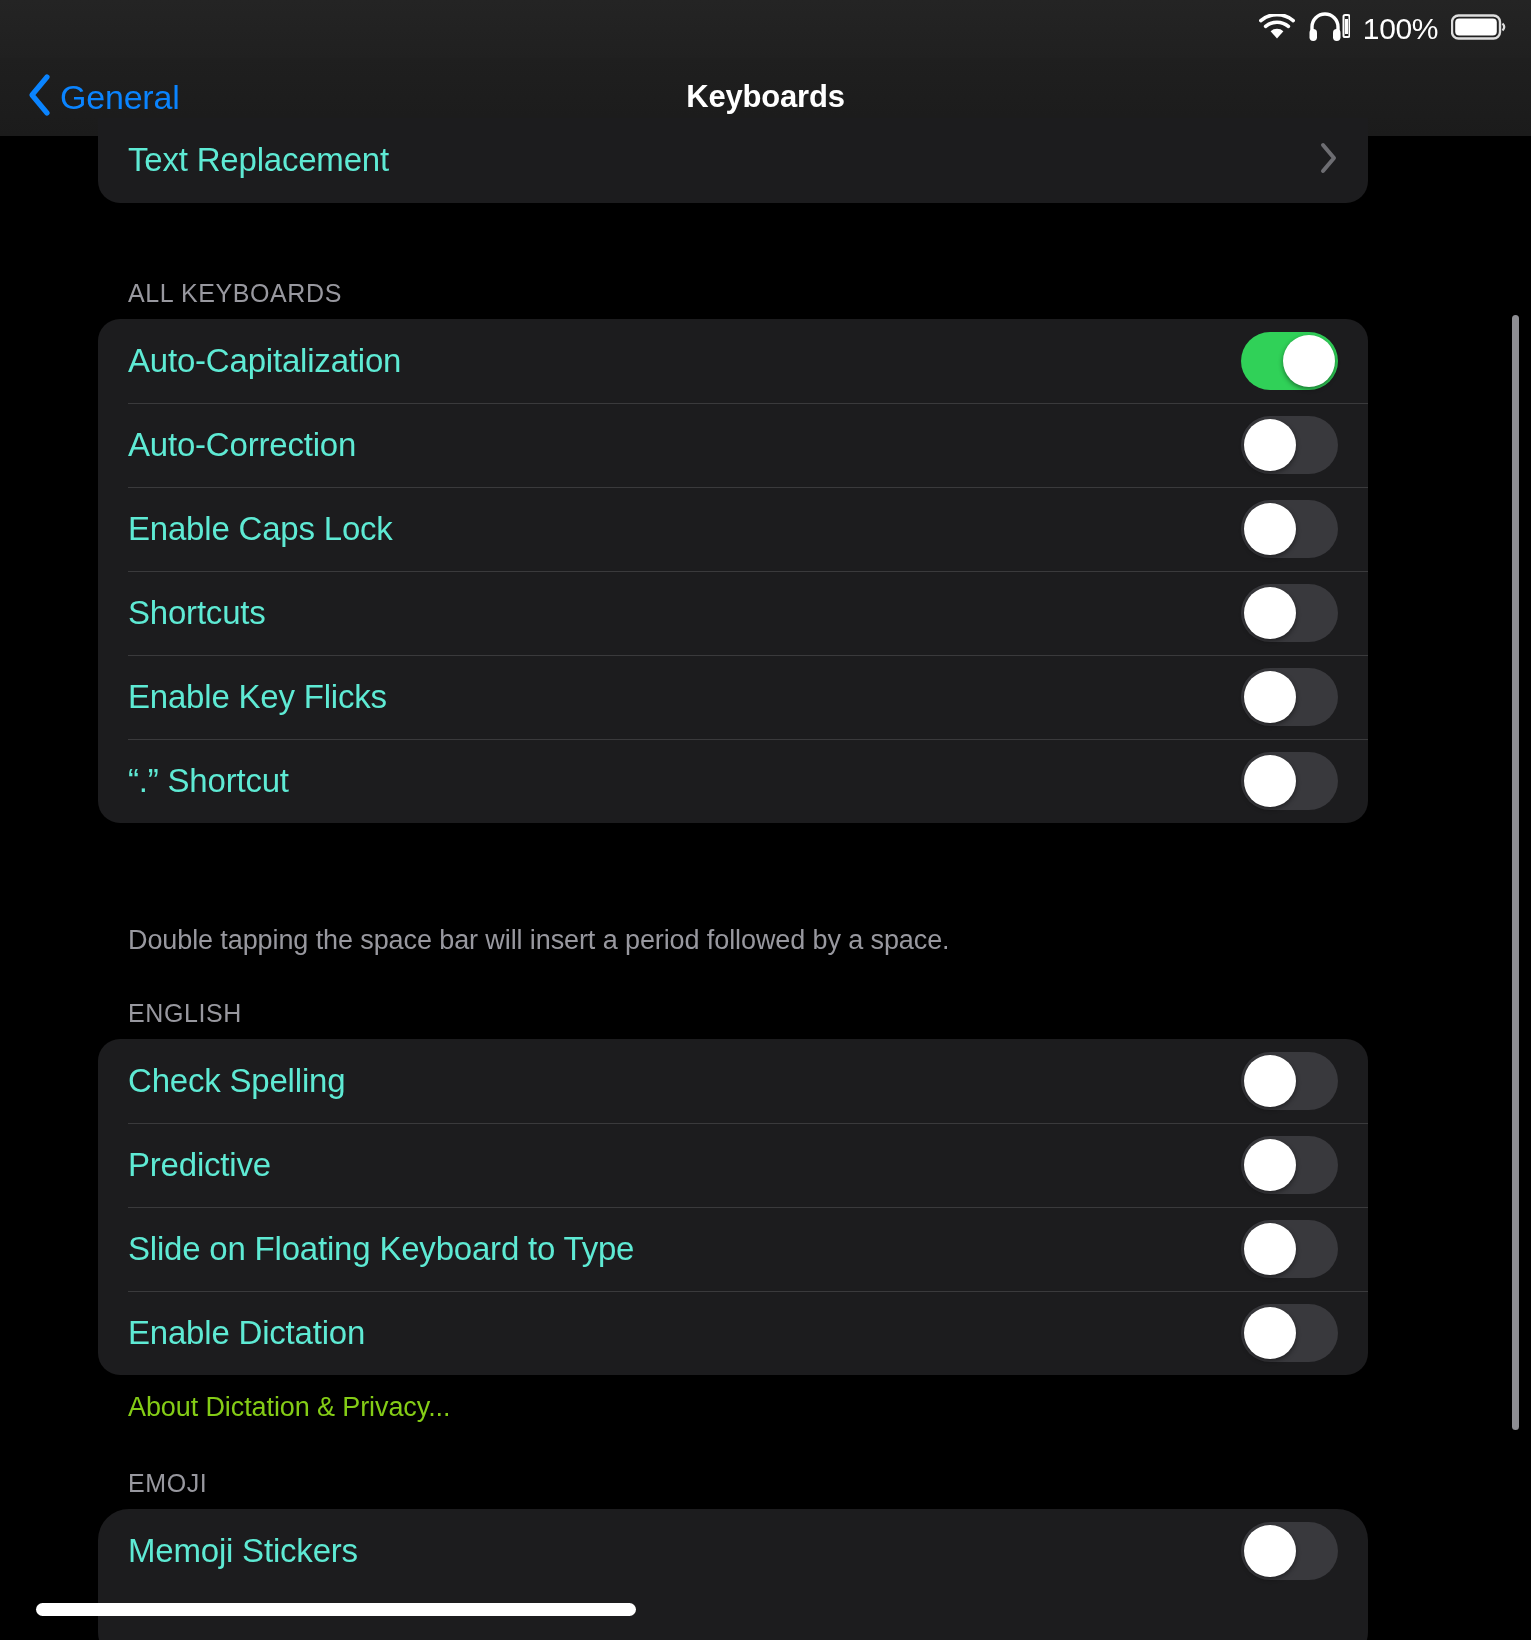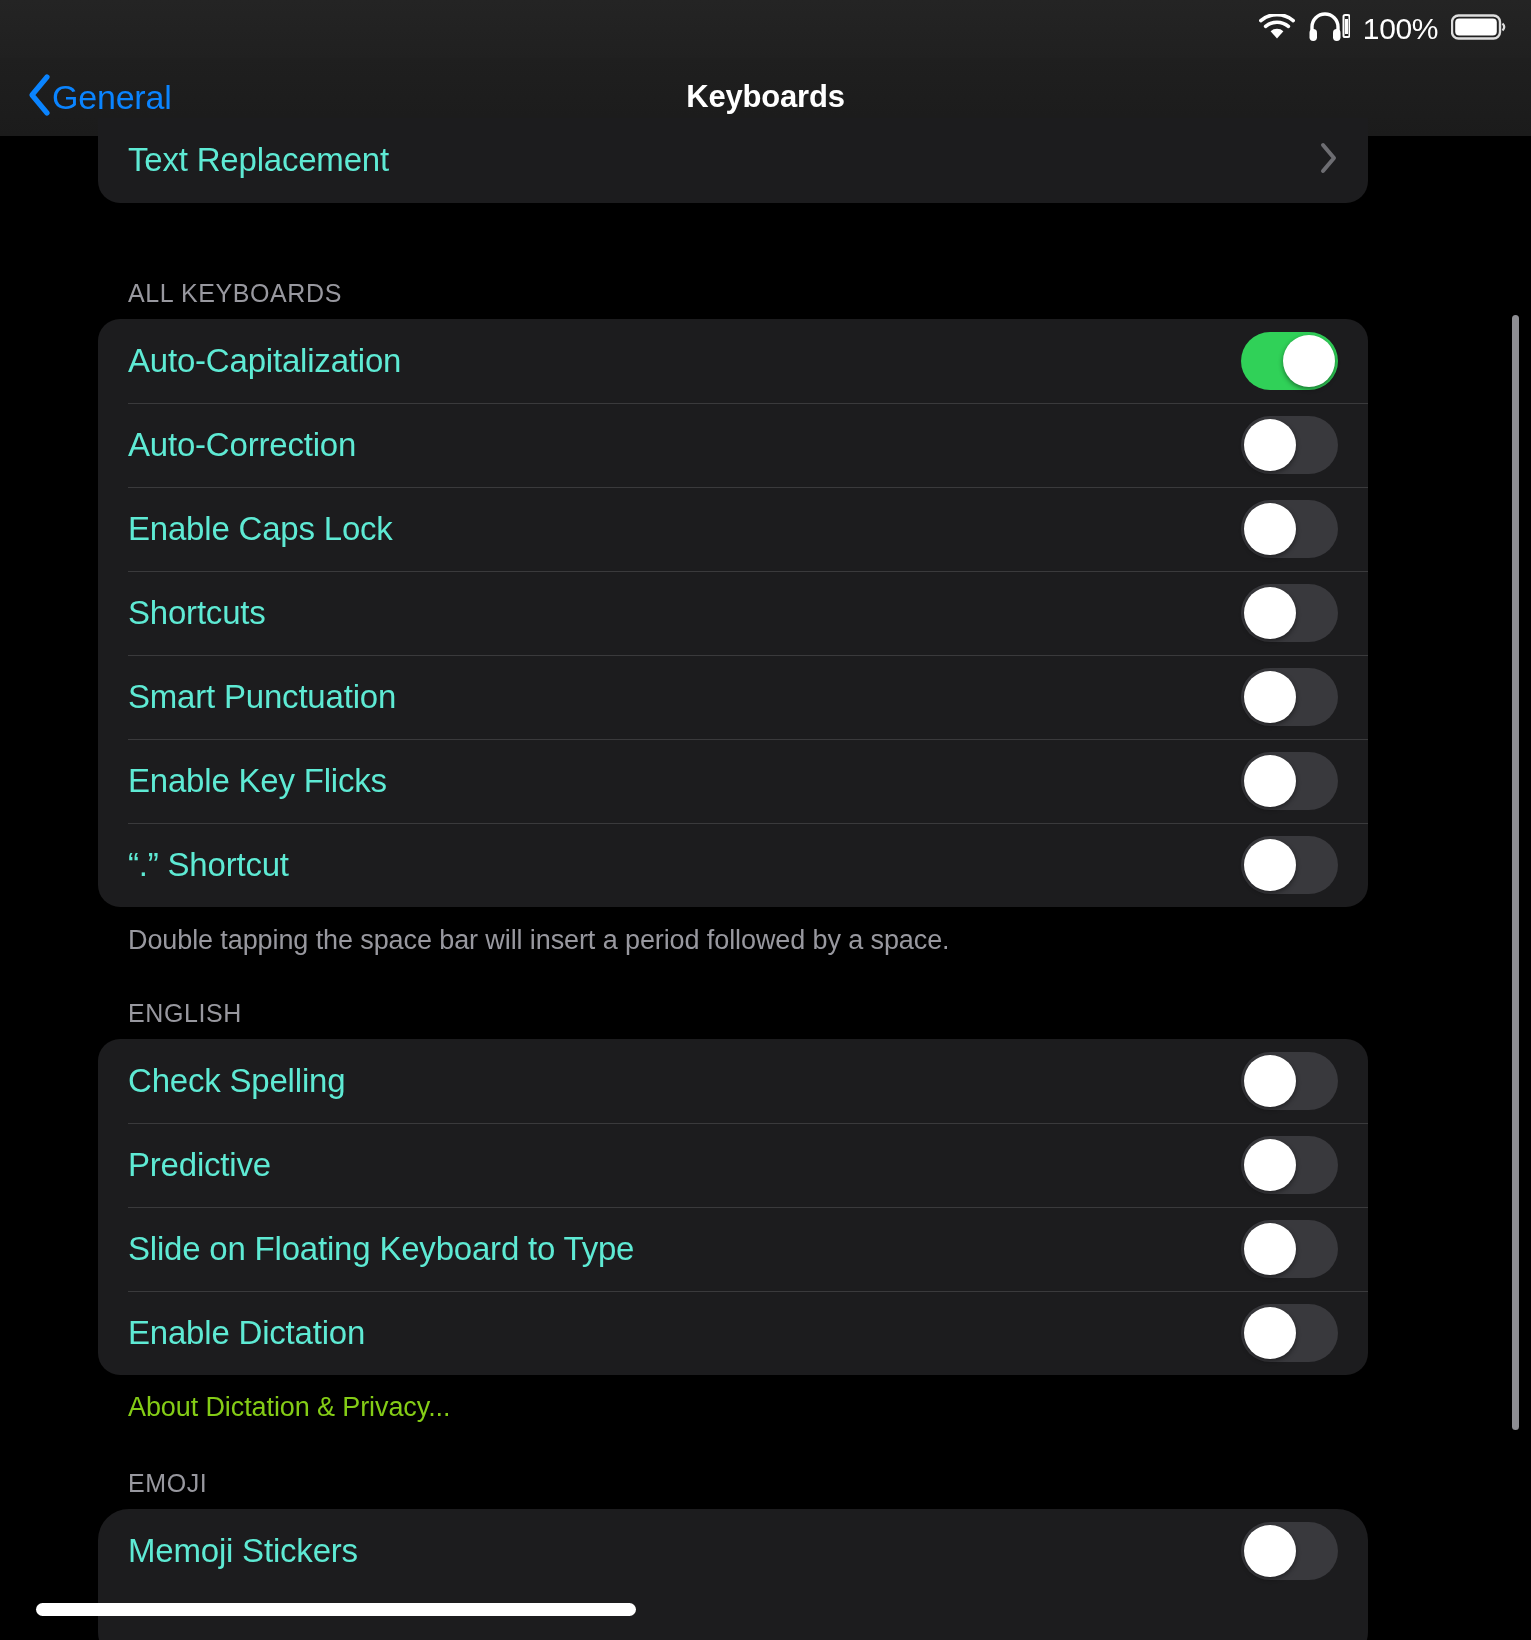--- a/index.html
+++ b/index.html
@@ -57,20 +57,21 @@
     height: 78px;
     background: linear-gradient(180deg, #1f1f1f 0%, #1b1b1b 100%);
   }
   .nav-back {
     position: absolute;
     left: 26px;
     top: 50%;
     transform: translateY(-50%);
     display: flex;
     align-items: center;
+    gap: 8px;
     cursor: pointer;
   }
   .chevron-left-icon { display: block; }
   .nav-back-label {
     color: #0a84ff;
     font-size: 34px;
     letter-spacing: -0.2px;
   }
   .nav-title {
     position: absolute;
@@ -287,26 +288,20 @@
             <span class="knob"></span>
           </span>
       </div>
       <div class="row">
         <span class="row-label">Shortcuts</span>
         <span class="toggle">
             <span class="knob"></span>
           </span>
       </div>
       <div class="row">
-        <span class="row-label">Smart Punctuation</span>
-        <span class="toggle">
-            <span class="knob"></span>
-          </span>
-      </div>
-      <div class="row">
         <span class="row-label">Enable Key Flicks</span>
         <span class="toggle">
             <span class="knob"></span>
           </span>
       </div>
       <div class="row">
         <span class="row-label">“.” Shortcut</span>
         <span class="toggle">
             <span class="knob"></span>
           </span>

